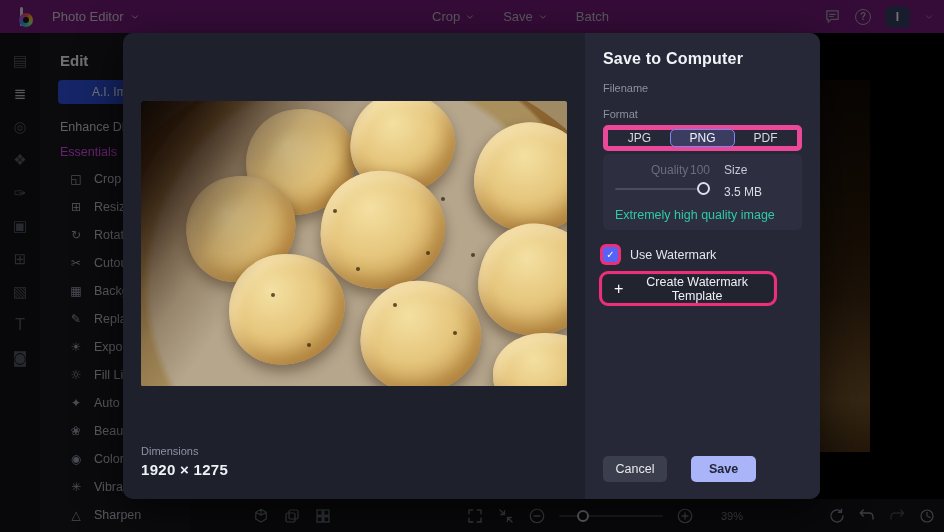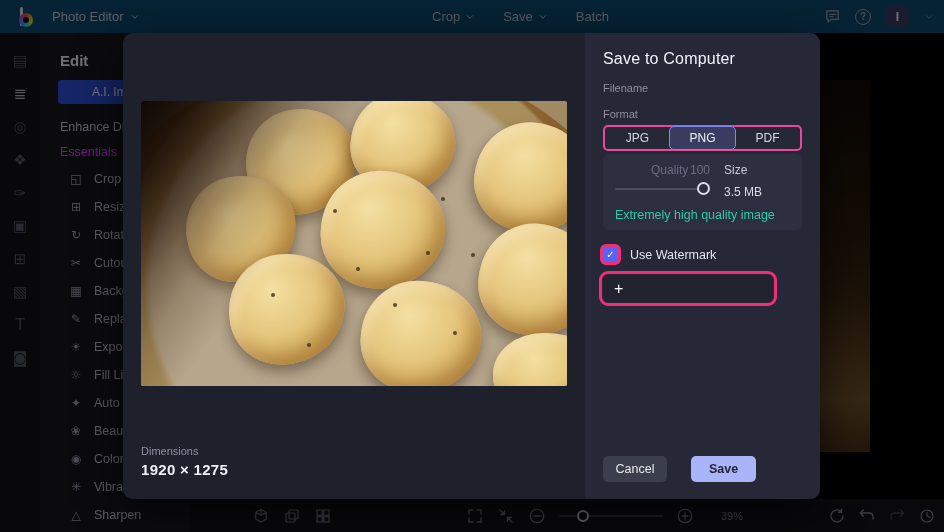--- a/index.html
+++ b/index.html
@@ -1,20 +1,20 @@
 <!DOCTYPE html>
 <html><head>
 <meta charset="utf-8">
 <style>
   * { margin:0; padding:0; box-sizing:border-box; }
   html,body { width:944px; height:532px; overflow:hidden; background:#000; }
   body { font-family:"Liberation Sans", sans-serif; position:relative; color:#e8e9f0; }
 
   
-  .topbar { position:absolute; left:0; top:0; width:944px; height:33px; background:#0c4a6e; display:flex; align-items:center; z-index:5; }
+  .topbar { position:absolute; left:0; top:0; width:944px; height:33px; background:#701a75; display:flex; align-items:center; z-index:5; }
   .logo { position:relative; width:22px; height:20px; margin-left:16px; cursor:pointer; }
   .logo-stem { position:absolute; left:4px; top:0; width:3px; height:19px; background:#d9dade; border-radius:2px; }
   .logo-bowl { position:absolute; left:3px; top:6px; width:14px; height:14px; border-radius:50%;
       background:conic-gradient(#e5484d,#f5a524,#9ee06c,#35c5c0,#4f7df7,#b44fe0,#e5484d); }
   .logo-bowl::after { content:""; position:absolute; left:4px; top:4px; width:6px; height:6px; border-radius:50%; background:#17181d; }
   .appmenu { display:flex; align-items:center; gap:6px; margin-left:14px; color:#c3c5cf; font-size:13px; cursor:pointer; }
   .topmenus { position:absolute; left:432px; top:0; height:33px; display:flex; align-items:center; gap:28px; }
   .topmenu { display:flex; align-items:center; gap:5px; color:#b9bbc6; font-size:13px; cursor:pointer; }
   .top-right { position:absolute; right:10px; top:0; height:33px; display:flex; align-items:center; gap:14px; color:#9b9daa; }
   .icon-btn { display:flex; align-items:center; justify-content:center; cursor:pointer; color:#9b9daa; }
@@ -75,24 +75,24 @@
       background:
         linear-gradient(125deg, rgba(12,6,2,.95) 0%, rgba(28,14,5,.82) 10%, rgba(60,34,12,.4) 22%, rgba(0,0,0,0) 38%),
         linear-gradient(-55deg, rgba(0,0,0,0) 72%, rgba(30,15,5,.65) 100%),
         radial-gradient(ellipse 140% 120% at 55% 45%, rgba(0,0,0,0) 62%, rgba(25,12,4,.5) 92%); }
   .dims { position:absolute; left:18px; top:412px; }
   .dims-label { font-size:11px; color:#8d92a4; margin-bottom:4px; }
   .dims-value { font-size:15px; font-weight:700; color:#eff1f6; letter-spacing:.3px; }
 
   
   .savepanel { position:absolute; right:0; top:0; width:235px; height:466px; background:#262837; border-radius:0 10px 10px 0; padding:17px 18px; }
-  .sp-title { font-size:16px; font-weight:400; color:#f2f3f8; letter-spacing:.2px; }
+  .sp-title { font-size:16px; font-weight:700; color:#f2f3f8; letter-spacing:.2px; }
   .field-label { font-size:11px; color:#8d90a0; margin-top:14px; margin-bottom:5px; }
   .filename-input { width:100%; height:27px; background:#20222f; border:1px solid #3c3f55; border-radius:4px; color:#eceef4; font-size:13px; padding:0 10px; font-family:"Liberation Sans", sans-serif; outline:none; }
-  .segmented { display:flex; border:2px solid #ec4899; border-radius:5px; height:26px; }
+  .segmented { display:flex; border:5px solid #ec4899; border-radius:5px; height:26px; }
   .seg { flex:1; display:flex; align-items:center; justify-content:center; font-size:12px; color:#d6d8e2; cursor:pointer; border-radius:5px; }
   .seg.selected { border:1.5px solid #8286ec; background:#3a3d60; margin:-1px; color:#f0f1fa; }
   .qbox { margin-top:3px; background:#2d2f40; border-radius:6px; padding:9px 12px 8px 12px; display:grid; grid-template-columns:1fr 66px; column-gap:14px; }
   .q-row1 { display:flex; justify-content:space-between; font-size:12px; color:#696d82;margin-left:36px; }
   .q-slider { position:relative; height:14px; margin-top:5px; }
   .q-track { position:absolute; left:0; right:6px; top:6px; height:2px; background:#4a4d5e; border-radius:2px; }
   .q-handle { position:absolute; right:0; top:0; width:13px; height:13px; border:2px solid #dcdee8; border-radius:50%; background:#2d2f40; cursor:pointer; }
   .size-label { font-size:12px; color:#c7c9d4; }
   .size-value { font-size:12px; color:#d9dbe4; margin-top:8px; }
   .q-note { grid-column:1 / 3; margin-top:9px; font-size:12.5px; color:#2ec9a6; }
@@ -397,20 +397,21 @@
       <div class="q-note">Extremely high quality image</div>
     </div>
 
     <div class="wm-row">
       <span class="wm-check" id="wm-check">✓</span>
       <span class="wm-label">Use Watermark</span>
     </div>
 
     <button class="wm-create">
       <span class="wm-plus">+</span>
+      <span>Create Watermark Template</span>
     </button>
 
     <div class="actions">
       <button class="btn btn-cancel">Cancel</button>
       <button class="btn btn-save">Save</button>
     </div>
   </section>
 </div>
 
 </body></html>

